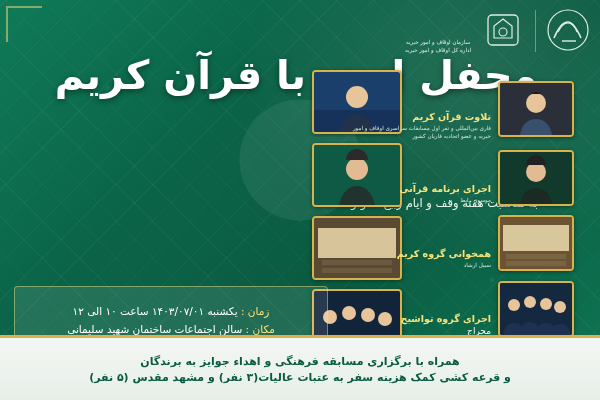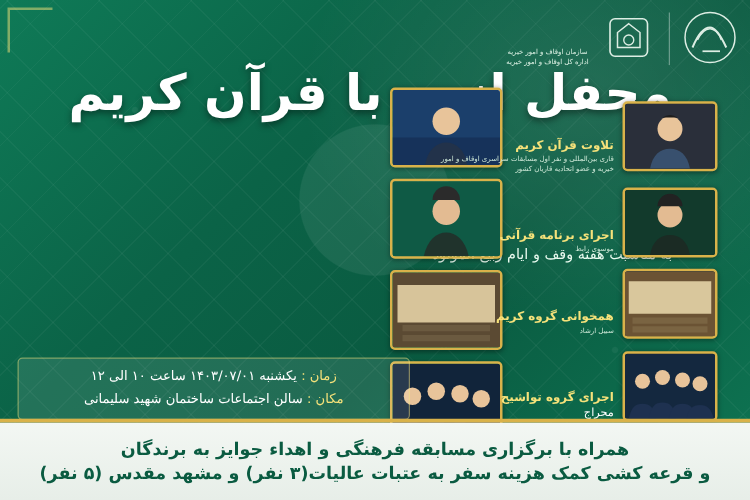--- a/index.html
+++ b/index.html
@@ -75,34 +75,34 @@
   .photo{
     width:86px;height:60px;border:2px solid #d9b24a;border-radius:4px;overflow:hidden;position:relative;
     box-shadow:0 1px 4px rgba(0,0,0,.4);
   }
 
   
   .info-box{
     position:absolute;left:14px;top:286px;width:292px;
     background:rgba(255,255,255,0.10);
     border:1px solid rgba(246,226,122,.45);
-    border-radius:4px;padding:6px 10px;direction:rtl;text-align:center;
+    border-radius:4px;padding:16px 10px;direction:rtl;text-align:center;
   }
   .info-line{color:#ffffff;font-size:10.5px;line-height:1.7;}
   .info-line .lbl{color:#f6e27a;}
 
   
   .bottom{
     position:absolute;left:0;right:0;bottom:0;height:62px;
     background:linear-gradient(180deg,#f3f7f3 0%,#e7eee8 100%);
     border-top:3px solid #d9b24a;
     display:flex;flex-direction:column;align-items:center;justify-content:center;gap:3px;
     direction:rtl;
   }
-  .bottom-line{color:#0a5b41;font-size:14px;font-weight:bold;}
+  .bottom-line{color:#0a5b41;font-size:11px;font-weight:bold;}
 
   
   .orn{position:absolute;width:34px;height:34px;border:2px solid rgba(246,226,122,.5);}
   .orn.tl{left:6px;top:6px;border-right:none;border-bottom:none;}
 </style>
 </head>
 <body>
 
 <div class="poster">
   <div class="pattern"></div>

